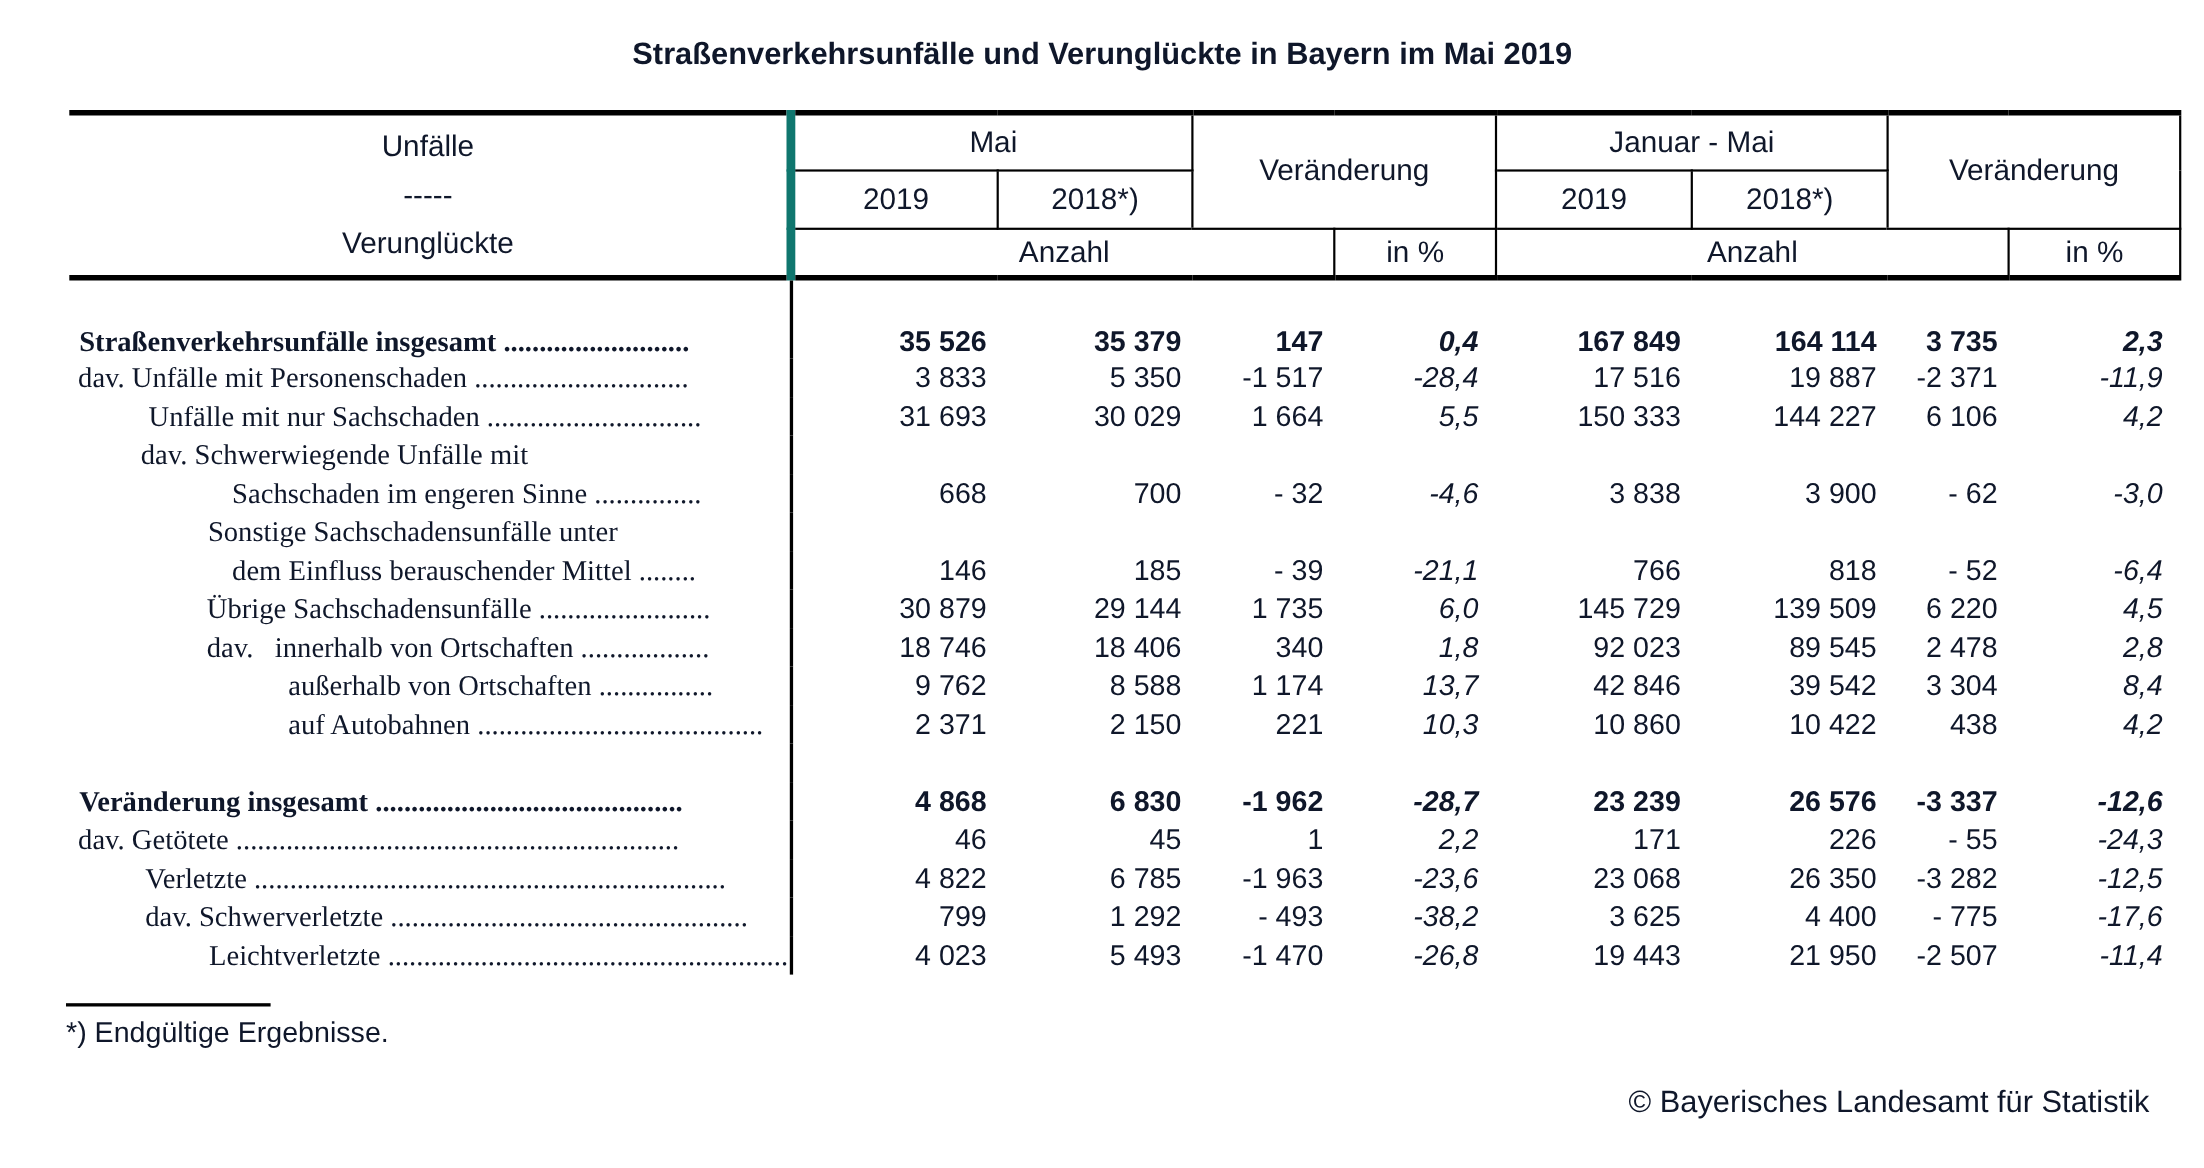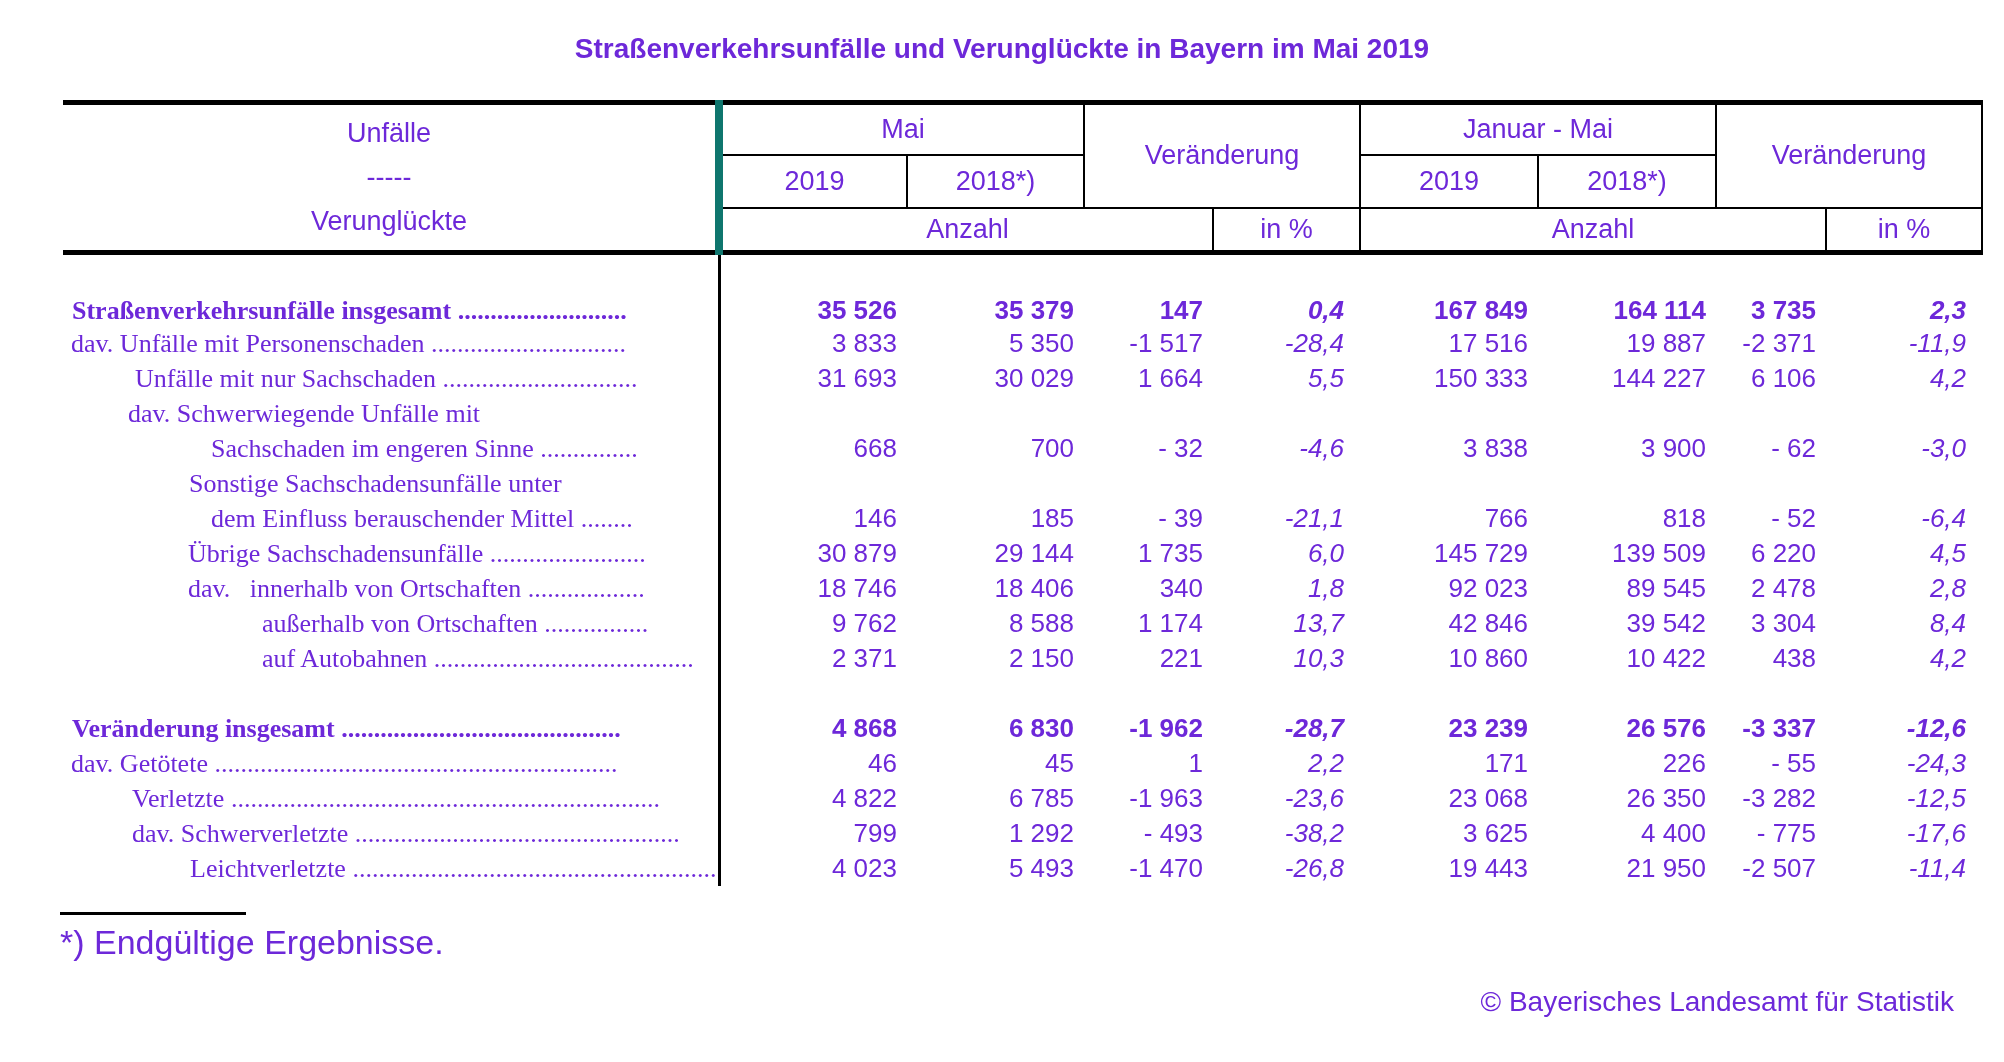--- a/index.html
+++ b/index.html
@@ -2,21 +2,21 @@
 <html><head>
 <meta charset="utf-8">
 <style>
   * { box-sizing: border-box; }
   html, body { margin: 0; padding: 0; background: #ffffff; }
   .page {
     position: relative;
     width: 2004px;
     height: 1062px;
     background: #ffffff;
-    color: #6d28d9;
+    color: #0f172a;
     font-family: "Liberation Sans", "DejaVu Sans", sans-serif;
     overflow: hidden;
   }
   .title {
     padding-top: 33px;
     text-align: center;
     font-size: 28px;
     line-height: 31px;
     font-weight: bold;
   }
@@ -61,21 +61,21 @@
     overflow: hidden;
     border-right: 3px solid #000;
     font-family: Liberation Serif, serif;
   }
   td.num  { text-align: right; padding-right: 10px; white-space: nowrap; }
   td.pct  { font-style: italic; padding-right: 16px; }
   tr.bold td { font-weight: bold; }
   tr.first-row td { padding-top: 40px; }
   .footnote { margin: 26px 0 0 60px; }
   .fn-rule { width: 186px; height: 3px; background: #000; }
-  .fn-text { margin-top: 8px; font-size: 34px; }
+  .fn-text { margin-top: 8px; font-size: 26px; }
   .copyright {
     position: absolute;
     top: 986px;
     right: 50px;
     font-size: 28px;
   }
 </style>
 </head>
 <body>
 

